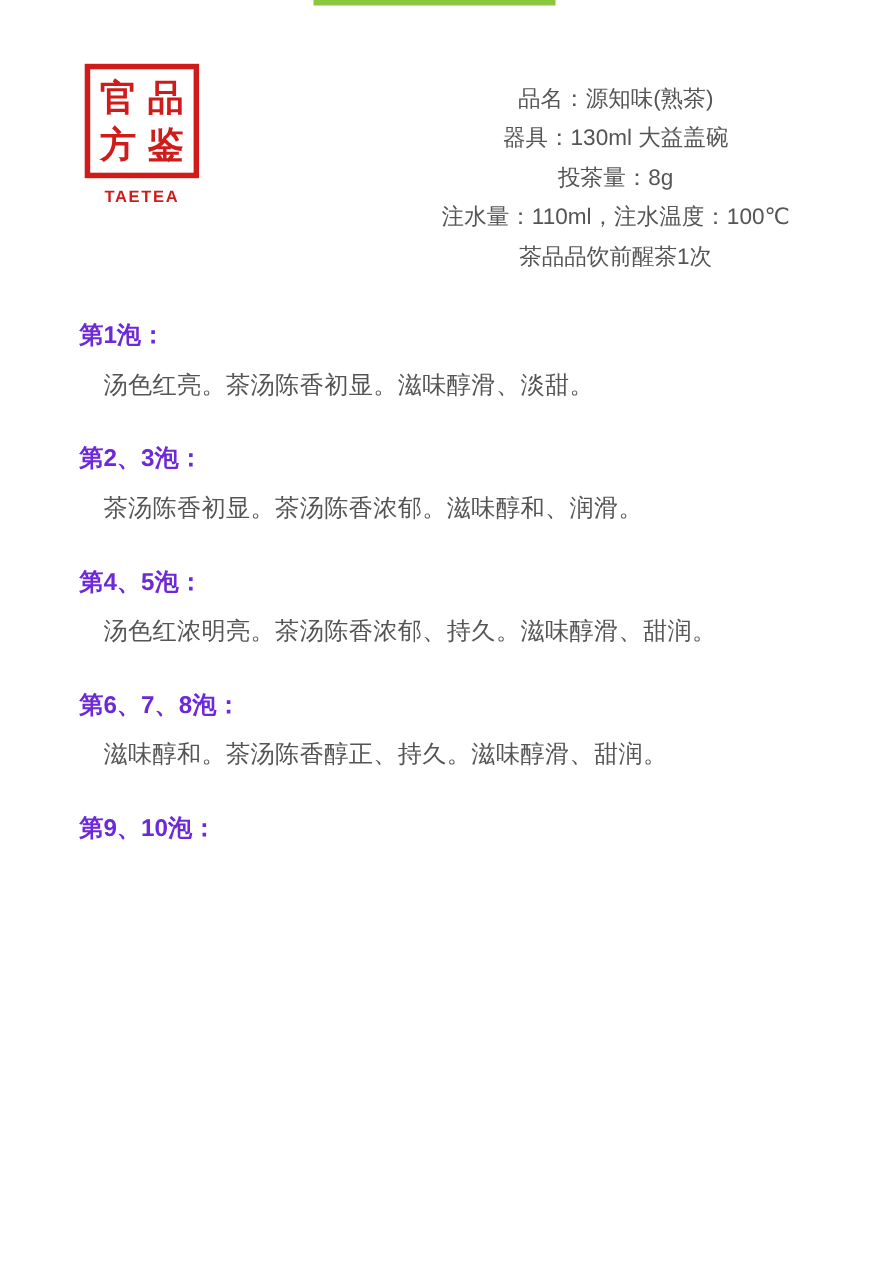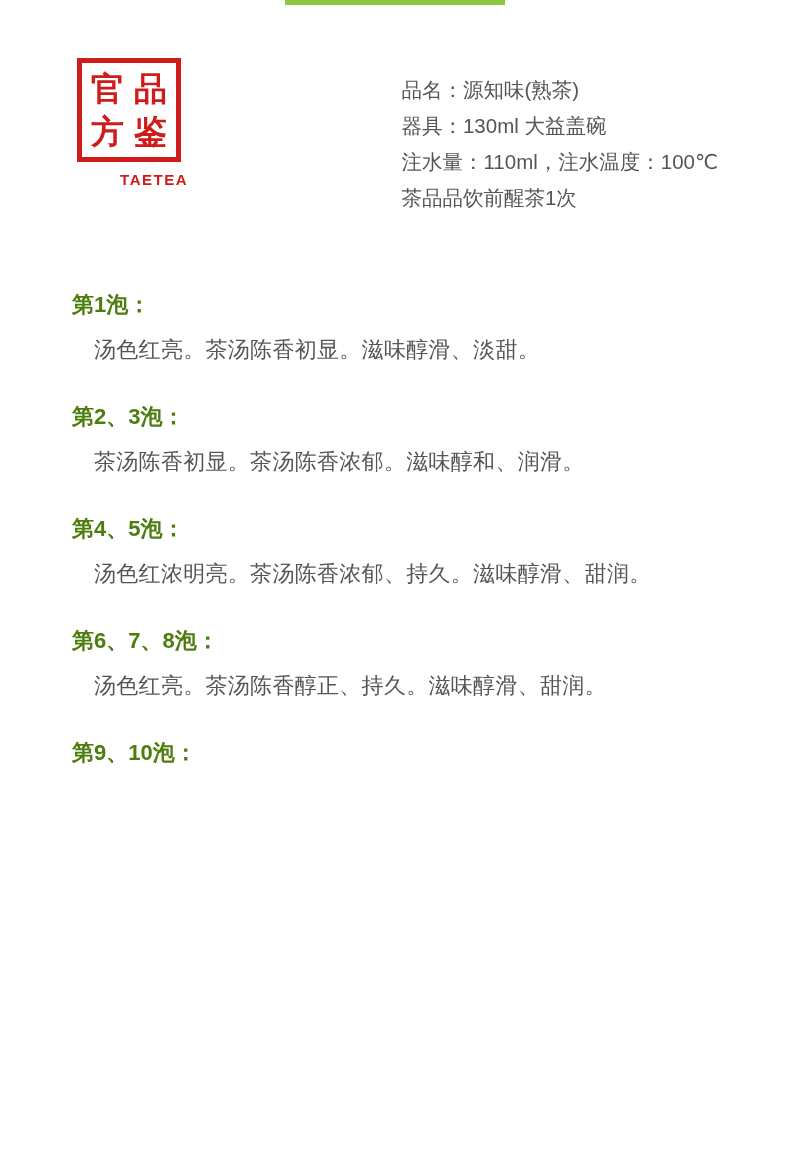--- a/index.html
+++ b/index.html
@@ -82,49 +82,48 @@
   .seal-char.c2 { order: 1; }
   .seal-char.c3 { order: 4; }
   .seal-char.c4 { order: 3; }
   .seal-brand {
     margin-top: 9px;
     color: #d01b1b;
     font-size: 15px;
     font-weight: bold;
     letter-spacing: 1.5px;
     font-family: "Liberation Sans", sans-serif;
-    text-align: right;
   }
 
   .specs {
     position: absolute;
     right: 72px;
     top: 14px;
-    text-align: left;
+    text-align: center;
     font-size: 20.5px;
     line-height: 36px;
     color: #555555;
     white-space: nowrap;
   }
   .specs div { height: 36px; }
 
   
   .content {
     position: absolute;
     left: 72px;
     top: 288px;
     width: 660px;
   }
   .entry {
     margin-bottom: 29px;
   }
   .entry-title {
     font-size: 22px;
     font-weight: bold;
-    color: #4d7c0f;
+    color: #6d28d9;
     line-height: 34px;
     margin-bottom: 6px;
   }
   .entry-text {
     font-size: 22px;
     color: #555555;
     line-height: 43px;
     letter-spacing: 0.3px;
     margin-left: 22px;
   }
@@ -146,20 +145,21 @@
         <div class="seal-char c2">官</div>
         <div class="seal-char c3">鉴</div>
         <div class="seal-char c4">方</div>
       </div>
       <div class="seal-brand">TAETEA</div>
     </div>
 
     <div class="specs">
       <div>品名：源知味(熟茶)</div>
       <div>器具：130ml 大益盖碗</div>
+      <div>投茶量：8g</div>
       <div>注水量：110ml，注水温度：100℃</div>
       <div>茶品品饮前醒茶1次</div>
     </div>
 
   </div>
 
   <div class="content">
 
     <div class="entry">
       <div class="entry-title">第1泡：</div>
@@ -171,21 +171,21 @@
       <div class="entry-text">茶汤陈香初显。茶汤陈香浓郁。滋味醇和、润滑。</div>
     </div>
 
     <div class="entry">
       <div class="entry-title">第4、5泡：</div>
       <div class="entry-text">汤色红浓明亮。茶汤陈香浓郁、持久。滋味醇滑、甜润。</div>
     </div>
 
     <div class="entry">
       <div class="entry-title">第6、7、8泡：</div>
-      <div class="entry-text">汤色红亮。茶汤陈香醇正、持久。滋味醇滑、甜润。</div>
+      <div class="entry-text">滋味醇和。茶汤陈香醇正、持久。滋味醇滑、甜润。</div>
     </div>
 
     <div class="entry">
       <div class="entry-title">第9、10泡：</div>
     </div>
 
   </div>
 
 </div>
 

